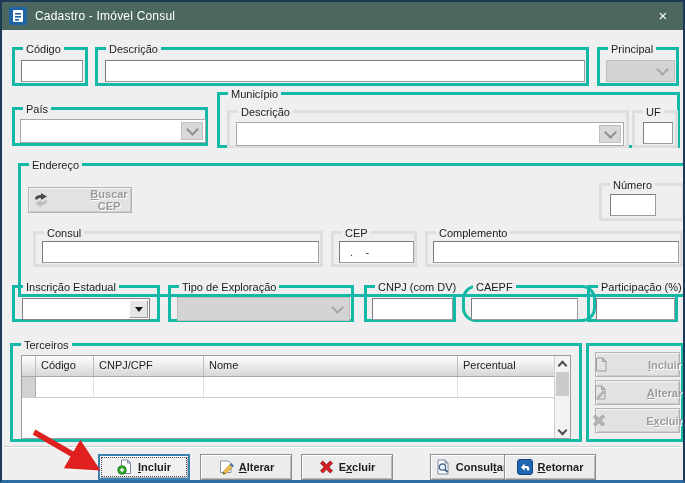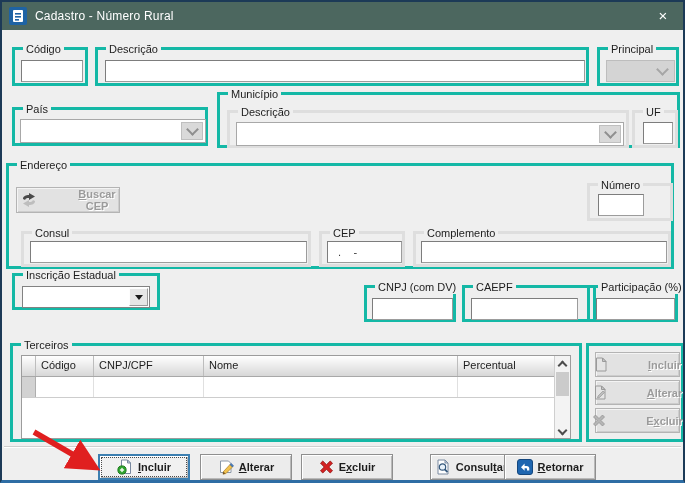--- a/index.html
+++ b/index.html
@@ -72,21 +72,21 @@
   <div class="titlebar">
     <span class="appicon">
       <svg width="18" height="18" viewBox="0 0 18 18">
         <rect x="0" y="0" width="18" height="18" rx="2" fill="#1e63a4"></rect>
         <rect x="4" y="3" width="10" height="12" rx="1" fill="#ffffff"></rect>
         <rect x="6" y="6" width="6" height="1.6" fill="#1e63a4"></rect>
         <rect x="6" y="9" width="6" height="1.6" fill="#1e63a4"></rect>
         <rect x="6" y="12" width="4" height="1.6" fill="#1e63a4"></rect>
       </svg>
     </span>
-    <span class="title">Cadastro - Número Rural</span>
+    <span class="title">Cadastro - Imóvel Consul</span>
     <span class="closebtn">×</span>
   </div>
 
   <div class="gb" style="left:10px; top:45px; width:76px; height:39px;">
     <span class="lg">Código</span>
     <input class="tb" style="left: 6px; top: 10px; width: 62px;">
   </div>
   <div class="gb" style="left:93px; top:45px; width:494px; height:39px;">
     <span class="lg">Descrição</span>
     <input class="tb" style="left: 7px; top: 10px; width: 480px;">
@@ -117,21 +117,21 @@
             <i class="chev"></i>
           </span>
       </div>
     </div>
     <div class="gb" style="left:412px; top:15px; width:46px; height:38px; border-color:#dedede;">
       <span class="lg">UF</span>
       <input class="tb" style="left: 8px; top: 9px; width: 30px;">
     </div>
   </div>
 
-  <div class="gb" style="left:4px; top:161px; width:668px; height:106px;">
+  <div class="gb" style="left:16px; top:161px; width:668px; height:134px;">
     <span class="lg">Endereço</span>
 
     <button class="btn disabled" style="left:7px; top:21px; width:104px; height:26px;">
       <span class="bico">
         <svg width="18" height="14" viewBox="0 0 18 14">
           <path d="M3 6 C3 3 6 2 9 2 L9 0 L15 3.5 L9 7 L9 5 C6.5 5 5.2 5.6 5.2 7 Z" fill="#4a4a4a"></path>
           <path d="M15 8 C15 11 12 12 9 12 L9 14 L3 10.5 L9 7 L9 9 C11.5 9 12.8 8.4 12.8 7 Z" fill="#bdbdbd"></path>
         </svg>
       </span>
       <span><span class="u">B</span><span>uscar CEP</span></span>
@@ -149,33 +149,41 @@
     <div class="gb" style="left:310px; top:65px; width:86px; height:36px; border-color:#dedede;">
       <span class="lg">CEP</span>
       <input class="tb lbl-val" style="left: 5px; top: 7px; width: 75px;" value="  .    -">
     </div>
     <div class="gb" style="left:404px; top:65px; width:258px; height:36px; border-color:#dedede;">
       <span class="lg">Complemento</span>
       <input class="tb" style="left: 5px; top: 7px; width: 246px;">
     </div>
   </div>
 
-  <div class="gb" style="left:10px; top:271px; width:148px; height:37px;">
+  <div class="gb" style="left:10px; top:283px; width:148px; height:37px;">
     <span class="lg">Inscrição Estadual</span>
     <div class="combo" style="left:7px; top:10px; width:128px;">
       <span class="cbtn">
           <i class="tri"></i>
         </span>
     </div>
   </div>
+  <div class="gb" style="left:166px; top:283px; width:186px; height:37px;">
+    <span class="lg">Tipo de Exploração</span>
+    <div class="dd disabled" style="left:6px; top:9px; width:173px;">
+      <span class="ddbtn">
+          <i class="chev"></i>
+        </span>
+    </div>
+  </div>
   <div class="gb" style="left:362px; top:283px; width:92px; height:37px;">
     <span class="lg">CNPJ (com DV)</span>
     <input class="tb" style="left: 5px; top: 10px; width: 81px;">
   </div>
-  <div class="gb" style="left:460px; top:283px; width:134px; height:37px;">
+  <div class="gb" style="left:460px; top:283px; width:134px; height:37px;border-radius:14px;">
     <span class="lg">CAEPF</span>
     <input class="tb" style="left: 6px; top: 10px; width: 107px;">
   </div>
   <div class="gb" style="left:585px; top:283px; width:91px; height:37px;">
     <span class="lg">Participação (%)</span>
     <input class="tb" style="left: 6px; top: 10px; width: 79px;">
   </div>
 
   <div class="gb" style="left:8px; top:341px; width:572px; height:99px;">
     <span class="lg">Terceiros</span>

